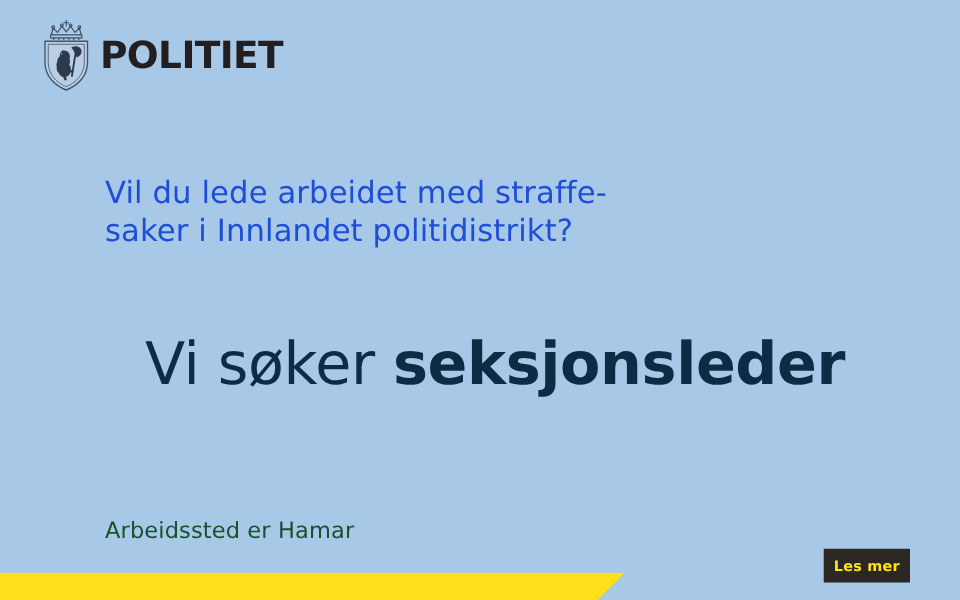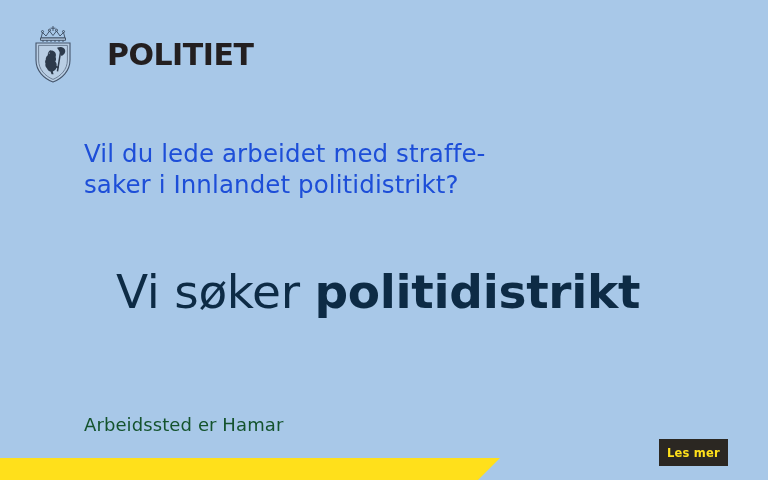--- a/index.html
+++ b/index.html
@@ -19,24 +19,24 @@
     width: 768px;
     height: 480px;
     background: #a8c8e8;
     overflow: hidden;
   }
 
   
   #logo-block {
     position: absolute;
     left: 26px;
-    top: 24px;
+    top: 14px;
     display: flex;
     align-items: center;
-    gap: 27px;
+    gap: 0;
   }
   #coat-of-arms {
     width: 54px;
     height: 60px;
     display: block;
   }
   #wordmark {
     font-family: "DejaVu Sans", sans-serif;
     font-weight: bold;
     font-size: 30px;
@@ -151,21 +151,21 @@
       <path d="M31 23.8 C34.6 22.3 37.8 23 38.9 25.6 C39.9 28.1 38.6 30.9 35.4 32
                  C34.4 29.2 33 26.2 31 23.8 Z" fill="#2d3a4b"></path>
     </svg>
     <div id="wordmark">POLITIET</div>
   </div>
 
   <div id="subhead">Vil du lede arbeidet med straffe-
 saker i Innlandet politidistrikt?</div>
 
   <div id="headline">
-    <span class="light">Vi søker </span><span class="strong">politidistrikt</span>
+    <span class="light">Vi søker </span><span class="strong">seksjonsleder</span>
   </div>
 
   <div id="location">Arbeidssted er Hamar</div>
 
   <div id="cta-button" role="button" tabindex="0">Les mer</div>
 
   <div id="yellow-stripe"></div>
 
 </div>
 

